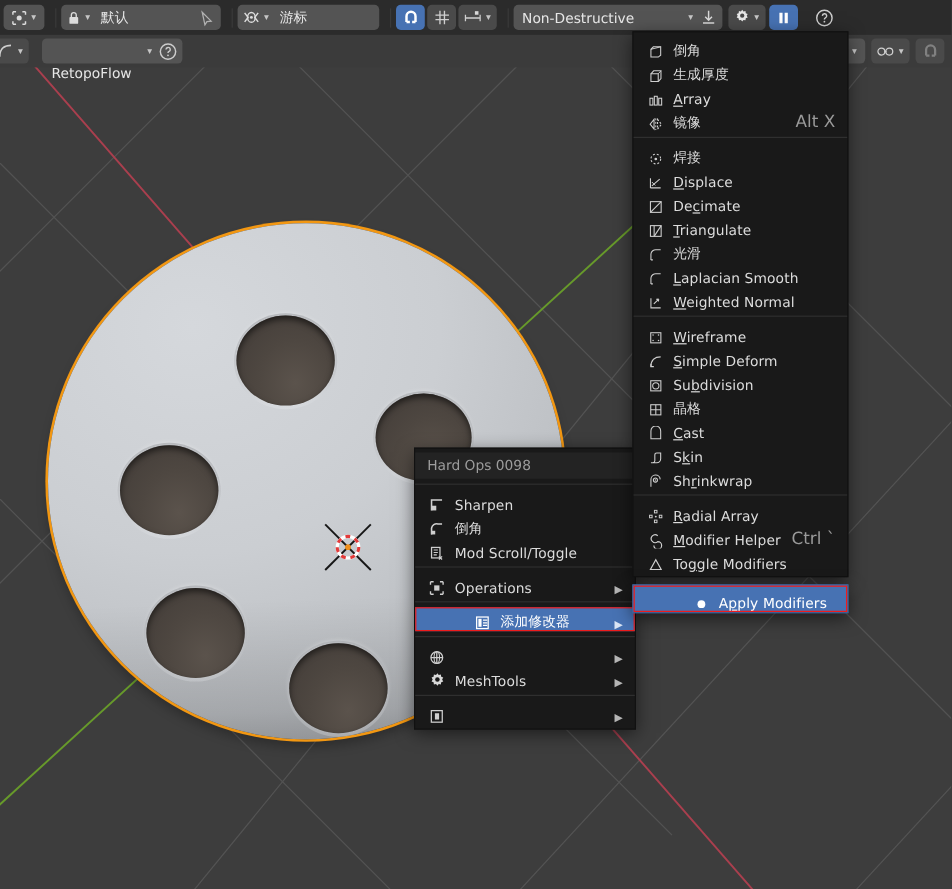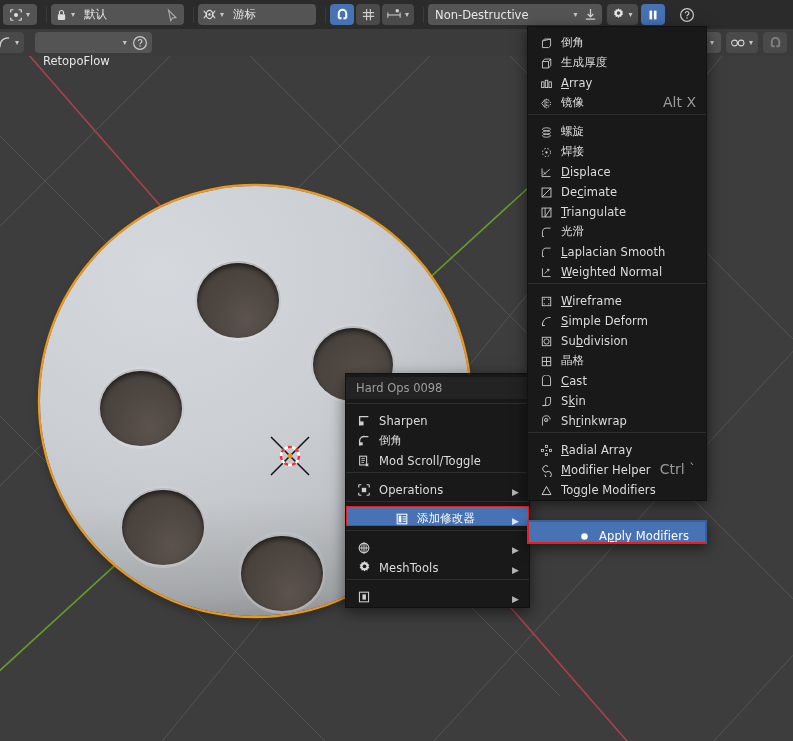--- a/index.html
+++ b/index.html
@@ -101,21 +101,21 @@
   .mi .sc { color: #9a9a9a; font-size: 14px; padding-left: 18px; }
   .mi .arr { color: #b5b5b5; font-size: 9px; padding-left: 14px; }
   .mi.sel { background: #4772b3; color: #fff; padding-left: 46px; }
   .mi.redbox { outline: 1.6px solid #ee1c1c; outline-offset: -1px; }
   .m-sep { height: 1px; background: #2f2f2f; margin: 4px 0; }
   .m-title { height: 22px; display: flex; align-items: center; padding-left: 10px;
              color: #9d9d9d; font-size: 11.5px; background: #232323; }
 
   #menu-ctx { left: 345px; top: 373px; width: 185px; }
   #menu-mod { left: 527px; top: 26px; width: 180px; }
-  #menu-apply { left: 527px; top: 520px; width: 180px; background: #4772b3; border-color:#3a5f96; padding:0;}
+  #menu-apply { left: 527px; top: 487px; width: 180px; background: #4772b3; border-color:#3a5f96; padding:0;}
   #menu-apply .mi { height: 22px; }
 
   svg.mic { display:block; }
 </style>
 </head>
 <body>
 
 <div id="app">
 
   <div id="viewport">
@@ -454,30 +454,20 @@
           <path d="M9.8 3 L13.8 8 L9.8 13 Z" fill="none" stroke="#cfcfcf" stroke-width="1.1" stroke-dasharray="2 1.6"></path>
           <path d="M8 2v12" stroke="#cfcfcf" stroke-width="1" stroke-dasharray="2 1.6"></path>
         </svg>
       </span>
       <span class="t">镜像</span>
       <span class="sc">Alt X</span>
     </div>
 
     <div class="m-sep"></div>
 
-    <div class="mi">
-      <span class="ic">
-        <svg class="mic" width="13" height="13" viewBox="0 0 16 16">
-          <ellipse cx="8" cy="4" rx="5" ry="1.8" fill="none" stroke="#cfcfcf" stroke-width="1"></ellipse>
-          <ellipse cx="8" cy="8" rx="5" ry="1.8" fill="none" stroke="#cfcfcf" stroke-width="1"></ellipse>
-          <ellipse cx="8" cy="12" rx="5" ry="1.8" fill="none" stroke="#cfcfcf" stroke-width="1"></ellipse>
-        </svg>
-      </span>
-      <span class="t">螺旋</span>
-    </div>
 
     <div class="mi">
       <span class="ic">
         <svg class="mic" width="13" height="13" viewBox="0 0 16 16">
           <circle cx="8" cy="8" r="5" fill="none" stroke="#cfcfcf" stroke-width="1.1" stroke-dasharray="2 2"></circle>
           <circle cx="8" cy="8" r="1.4" fill="#cfcfcf"></circle>
         </svg>
       </span>
       <span class="t">焊接</span>
     </div>

